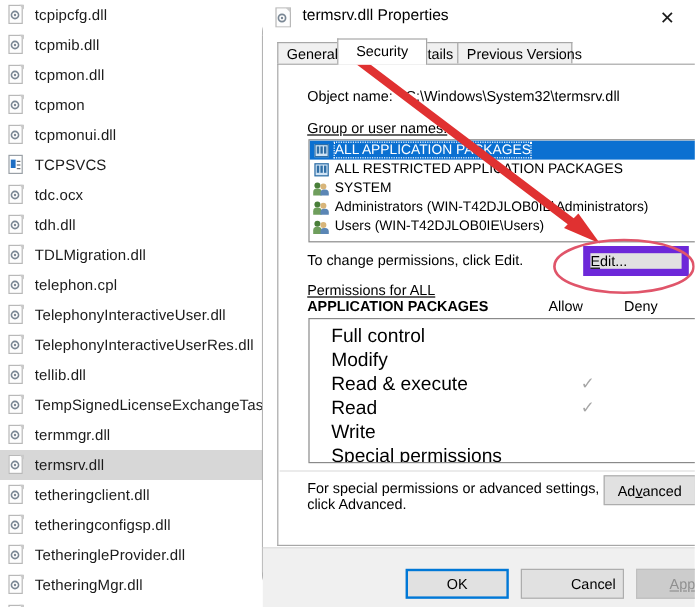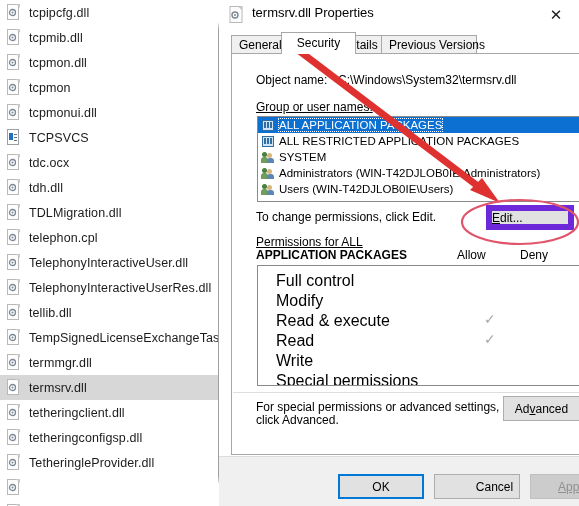--- a/index.html
+++ b/index.html
@@ -409,20 +409,21 @@
     </div>
     <div class="file-row">
       <span class="ico">
         <span class="sheet"></span>
         <span class="fold"></span>
         <svg class="cog" viewBox="0 0 9 9">
           <circle cx="4.5" cy="4.5" r="3" fill="none" stroke="#7a8794" stroke-width="1.3"></circle>
           <circle cx="4.5" cy="4.5" r="1" fill="#7a8794"></circle>
         </svg>
       </span>
+      <span class="file-name">TetheringMgr.dll</span>
     </div>
     <div class="file-row">
       <span class="ico">
         <span class="sheet"></span>
         <span class="fold"></span>
       </span>
       <span class="file-name">tetheringservice.dll</span>
     </div>
   </div>
 

